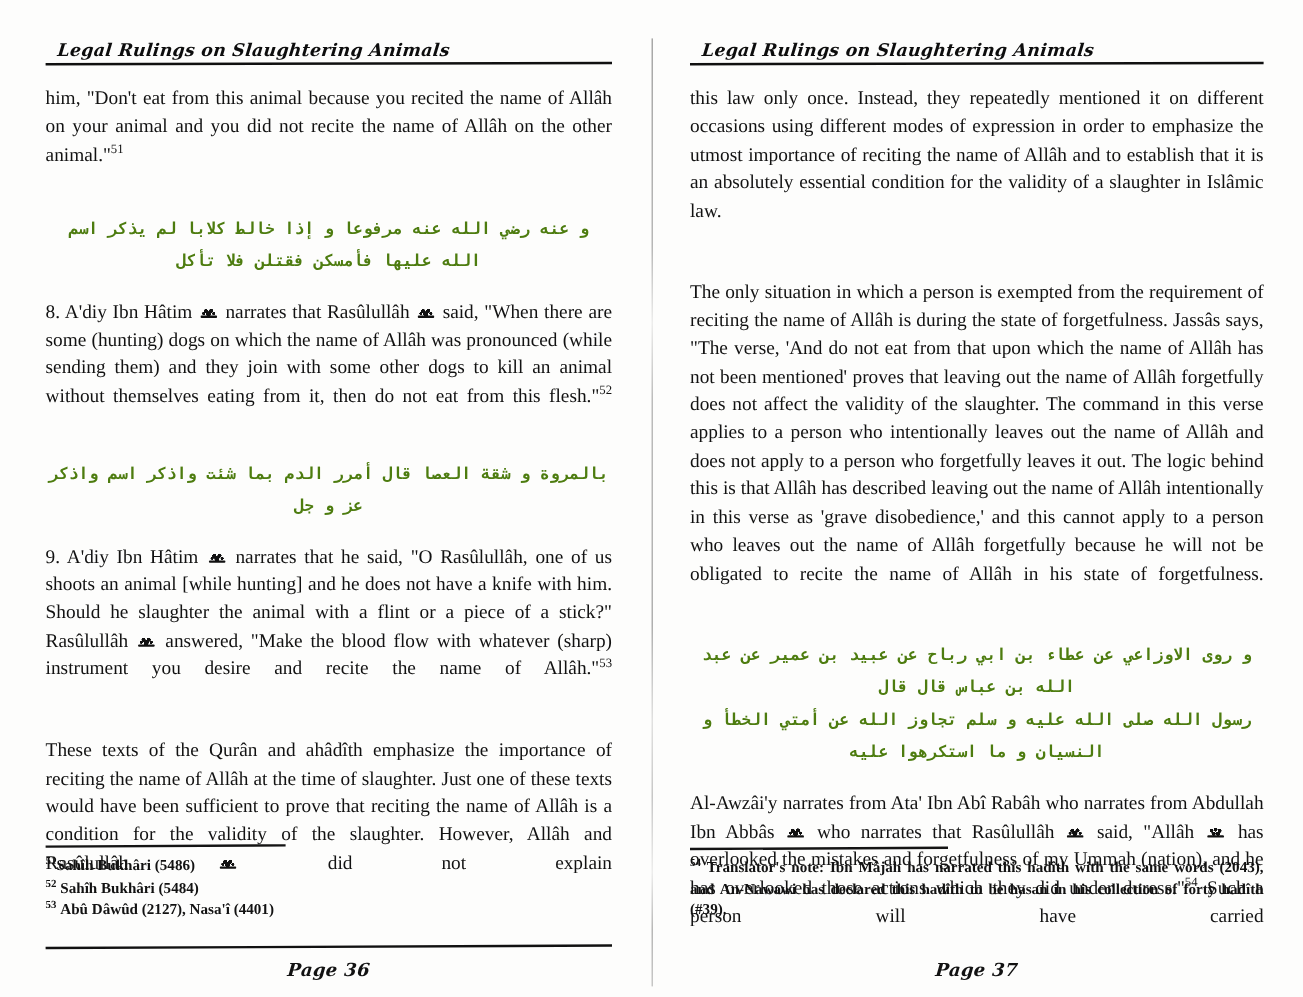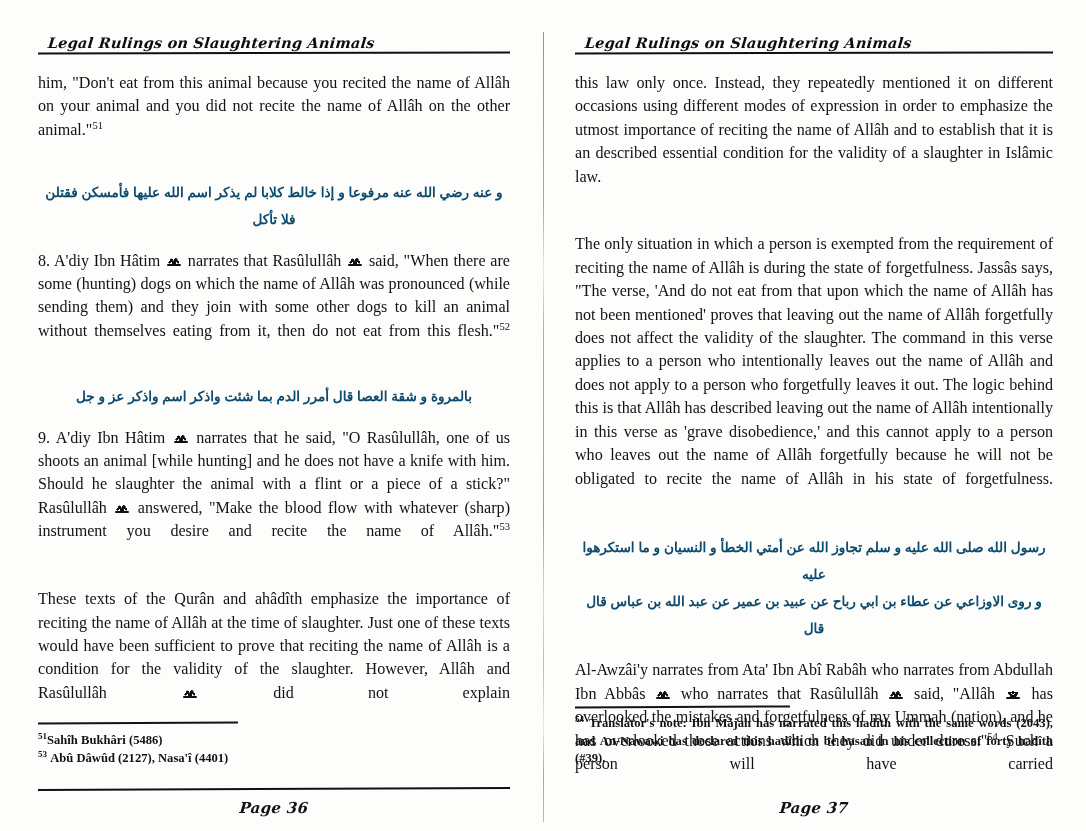--- a/index.html
+++ b/index.html
@@ -150,25 +150,25 @@
       radial-gradient(circle at 50% 30%, #111 0 1.5px, transparent 1.7px),
       radial-gradient(circle at 78% 42%, #111 0 1.5px, transparent 1.7px),
       radial-gradient(circle at 36% 72%, #111 0 1.6px, transparent 1.8px),
       radial-gradient(circle at 66% 72%, #111 0 1.6px, transparent 1.8px);
   }
 
   
   .arabic {
     direction: rtl;
     text-align: center;
-    font-family: Liberation Sans, sans-serif;
+    font-family: Liberation Mono, monospace;
     font-weight: bold;
     font-size: 13.6px;
     line-height: 27px;
-    color: #0c4a6e;
+    color: #4d7c0f;
     margin: 14px 0 16px 0;
   }
   .arabic.two-line { text-align: center; }
   .arabic-line { display: block; }
 
   
   .footnotes {
     position: absolute;
     bottom: 62px;
     font-size: 12.6px;
@@ -248,44 +248,45 @@
         <p class="para loose"><span>9. A'diy Ibn Hâtim </span><span class="honorific"></span><span> narrates that he said, "O Rasûlullâh, one of us shoots an animal [while hunting] and he does not have a knife with him. Should he slaughter the animal with a flint or a piece of a stick?" Rasûlullâh </span><span class="honorific"></span><span> answered, "Make the blood flow with whatever (sharp) instrument you desire and recite the name of Allâh."</span><sup>53</sup></p>
 
         <p class="para"><span>These texts of the Qurân and ahâdîth emphasize the importance of reciting the name of Allâh at the time of slaughter. Just one of these texts would have been sufficient to prove that reciting the name of Allâh is a condition for the validity of the slaughter. However, Allâh and Rasûlullâh </span><span class="honorific"></span><span> did not explain</span></p>
 
       </div>
     </div>
 
     <div class="footnotes">
       <div class="fn-rule"></div>
       <p class="fn"><sup>51</sup><span>Sahîh Bukhâri (5486)</span></p>
+      <p class="fn"><sup>52</sup>&nbsp;<span>Sahîh Bukhâri (5484)</span></p>
       <p class="fn"><sup>53</sup>&nbsp;<span>Abû Dâwûd (2127), Nasa'î (4401)</span></p>
     </div>
 
     <div class="footer">
       <div class="footer-rule"></div>
       <div class="folio">Page 36</div>
     </div>
   </div>
 
   <div class="page page-right">
     <div class="page-inner">
 
       <div class="runhead">Legal Rulings on Slaughtering Animals</div>
       <div class="runhead-rule"></div>
 
       <div class="body-col">
 
-        <p class="para loose"><span>this law only once. Instead, they repeatedly mentioned it on different occasions using different modes of expression in order to emphasize the utmost importance of reciting the name of Allâh and to establish that it is an described essential condition for the validity of a slaughter in Islâmic law.</span></p>
+        <p class="para loose"><span>this law only once. Instead, they repeatedly mentioned it on different occasions using different modes of expression in order to emphasize the utmost importance of reciting the name of Allâh and to establish that it is an absolutely essential condition for the validity of a slaughter in Islâmic law.</span></p>
 
         <p class="para loose"><span>The only situation in which a person is exempted from the requirement of reciting the name of Allâh is during the state of forgetfulness. Jassâs says, "The verse, 'And do not eat from that upon which the name of Allâh has not been mentioned' proves that leaving out the name of Allâh forgetfully does not affect the validity of the slaughter. The command in this verse applies to a person who intentionally leaves out the name of Allâh and does not apply to a person who forgetfully leaves it out. The logic behind this is that Allâh has described leaving out the name of Allâh intentionally in this verse as 'grave disobedience,' and this cannot apply to a person who leaves out the name of Allâh forgetfully because he will not be obligated to recite the name of Allâh in his state of forgetfulness.</span></p>
 
         <div class="arabic two-line">
+          <span class="arabic-line">و روى الاوزاعي عن عطاء بن ابي رباح عن عبيد بن عمير عن عبد الله بن عباس قال قال</span>
           <span class="arabic-line">رسول الله صلى الله عليه و سلم تجاوز الله عن أمتي الخطأ و النسيان و ما استكرهوا عليه</span>
-          <span class="arabic-line">و روى الاوزاعي عن عطاء بن ابي رباح عن عبيد بن عمير عن عبد الله بن عباس قال قال</span>
         </div>
 
         <p class="para"><span>Al-Awzâi'y narrates from Ata' Ibn Abî Rabâh who narrates from Abdullah Ibn Abbâs </span><span class="honorific"></span><span> who narrates that Rasûlullâh </span><span class="honorific"></span><span> said, "Allâh </span><span class="honorific azza"></span><span> has overlooked the mistakes and forgetfulness of my Ummah (nation), and he has overlooked those actions which they did under duress."</span><sup>54</sup><span> Such a person will have carried</span></p>
 
       </div>
     </div>
 
     <div class="footnotes">
       <div class="fn-rule"></div>
       <p class="fn"><sup>54</sup>&nbsp;<span>Translator's note: Ibn Mâjah has narrated this hadîth with the same words (2043), and An-Nawawi has declared this hadîth to be hasan in his collection of forty hadîth (#39).</span></p>

